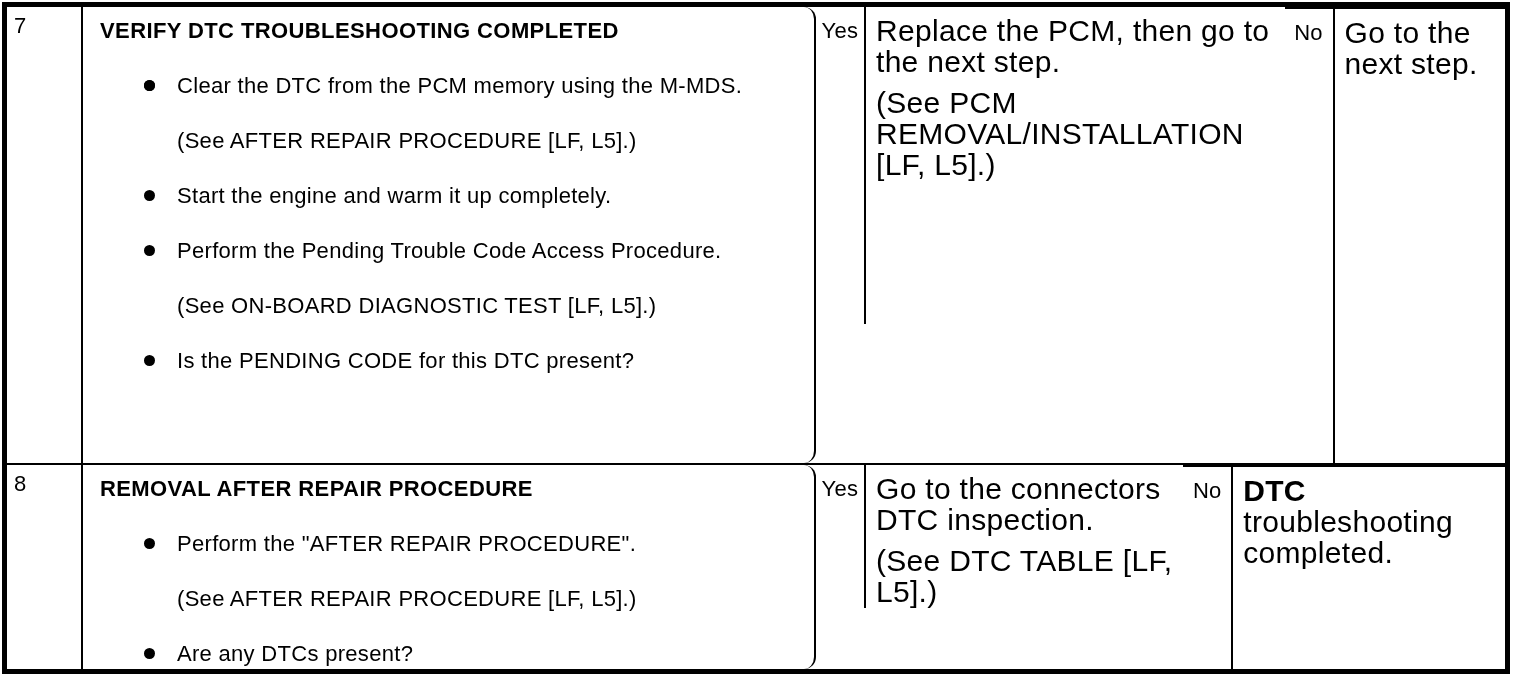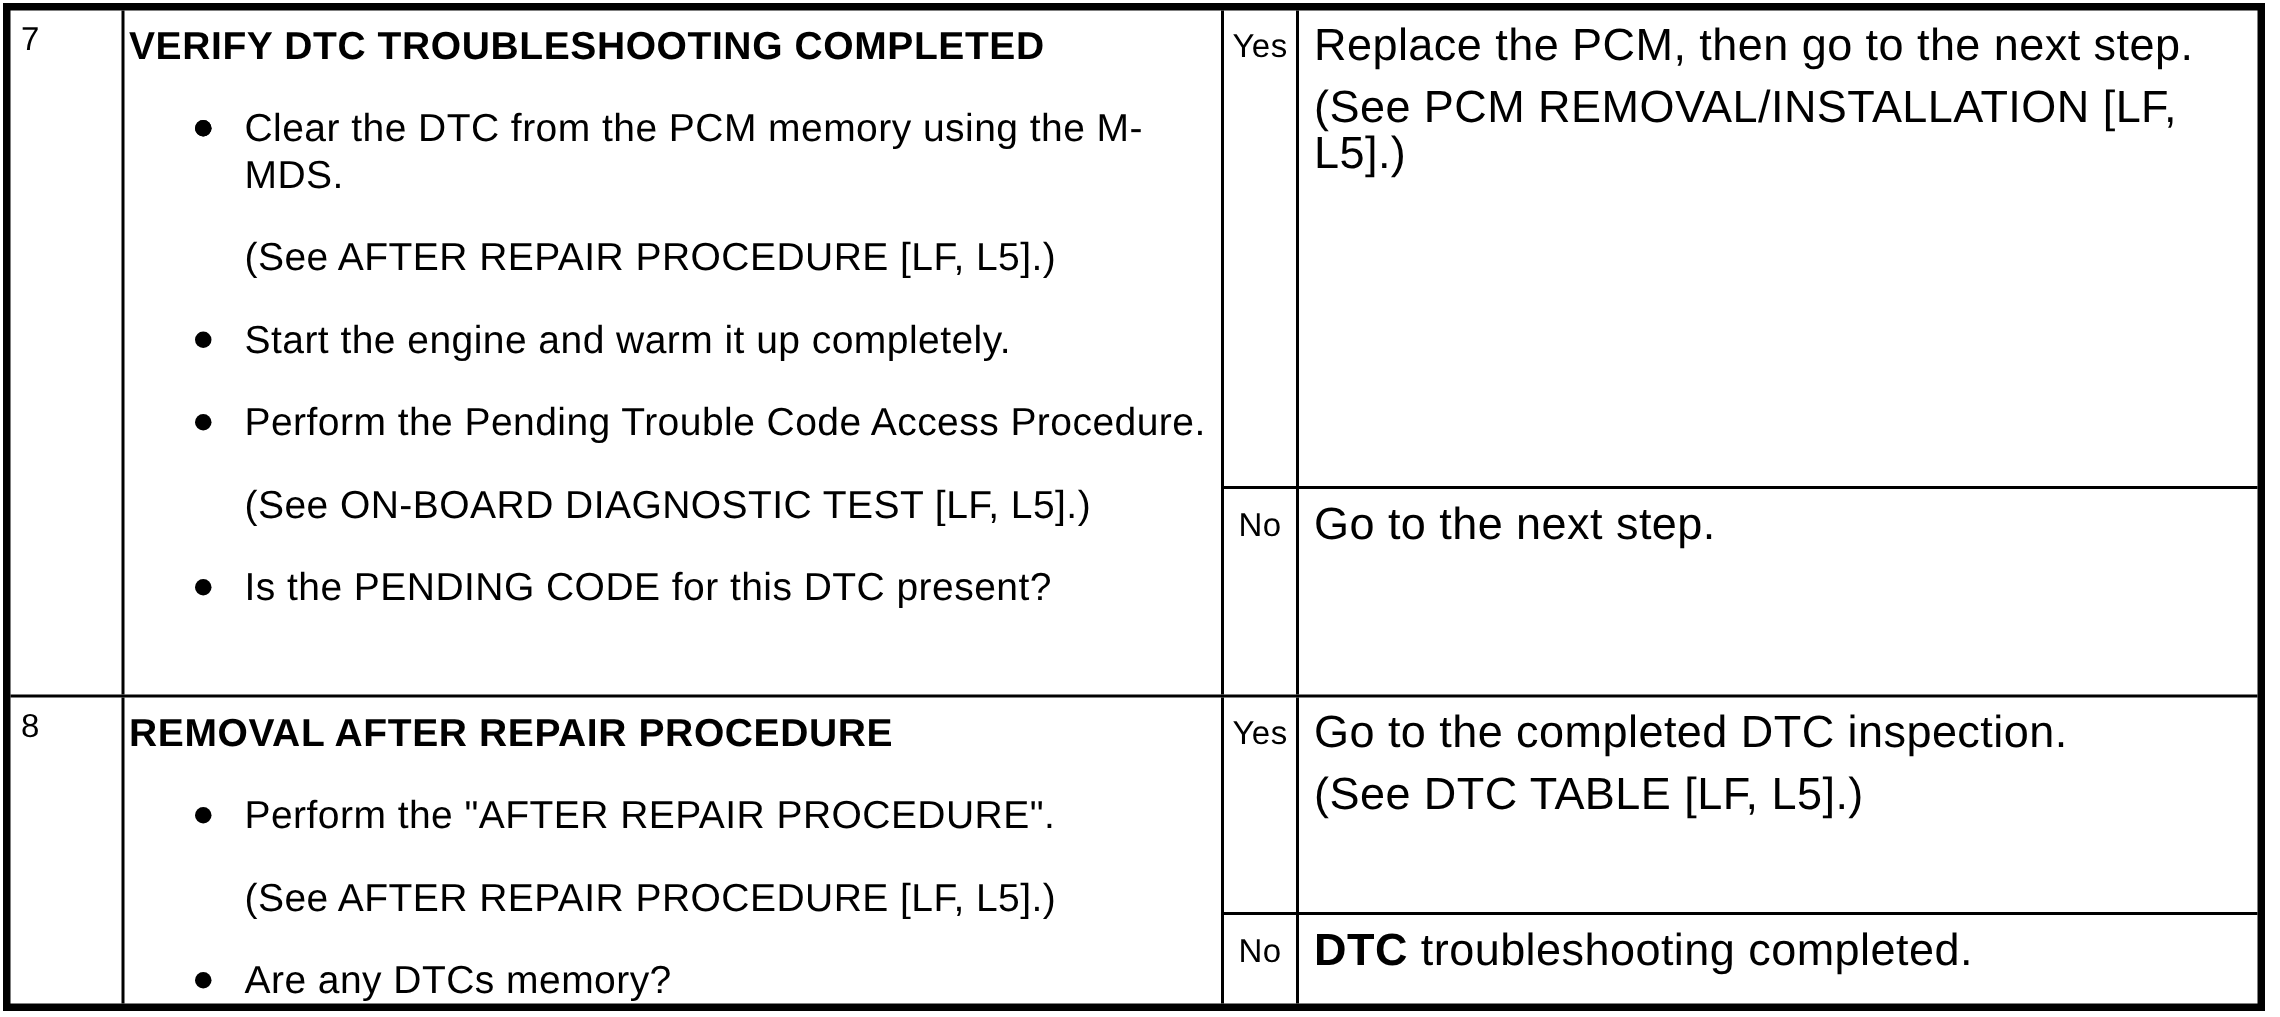--- a/index.html
+++ b/index.html
@@ -24,30 +24,30 @@
   .cell{box-sizing:border-box;}
   .col-step{
     width:76px;flex:0 0 76px;
     border-right:2px solid #000;
     padding:3px 0 0 7px;
     font-size:22px;line-height:31px;letter-spacing:0.3px;
   }
   .col-action{
     width:733px;flex:0 0 733px;
     border-right:2px solid #000;
-    padding:8px 6px 0 3px;
-    font-size:26px;line-height:31px;letter-spacing:0.3px;
+    padding:8px 6px 0 17px;
+    font-size:22px;line-height:31px;letter-spacing:0.3px;border-radius:12px;
   }
   .action-title{font-weight:700;letter-spacing:0.4px;}
   .aitem{position:relative;padding-left:77px;margin-top:24px;}
   .aitem .dot{
     position:absolute;left:44px;top:10px;
     width:11px;height:11px;border-radius:50%;background:#000;
   }
-  .res-group{flex:1 1 auto;display:flex;flex-direction:column;box-sizing:border-box;}
+  .res-group{flex:1 1 auto;display:flex;flex-direction:row;box-sizing:border-box;}
   .subrow{display:flex;flex-direction:row;box-sizing:border-box;}
   .subrow.sub-no{flex:1 1 auto;border-top:2px solid #000;}
   .col-yesno{
     width:50px;flex:0 0 50px;
     border-right:2px solid #000;
     padding:8px 0 0 0;text-align:center;
     font-size:22px;line-height:31px;letter-spacing:0.3px;
   }
   .col-result{
     flex:1 1 auto;
@@ -117,28 +117,28 @@
         <div class="action-title">REMOVAL AFTER REPAIR PROCEDURE</div>
         <div class="aitem">
           <span class="dot"></span>
           <span>Perform the "AFTER REPAIR PROCEDURE".</span>
         </div>
         <div class="aitem">
           <span>(See AFTER REPAIR PROCEDURE [LF, L5].)</span>
         </div>
         <div class="aitem">
           <span class="dot"></span>
-          <span>Are any DTCs memory?</span>
+          <span>Are any DTCs present?</span>
         </div>
       </div>
       <div class="res-group">
         <div class="subrow sub-yes" style="height:143px;">
           <div class="cell col-yesno">Yes</div>
           <div class="cell col-result">
-            <p class="rline">Go to the completed DTC inspection.</p>
+            <p class="rline">Go to the connectors DTC inspection.</p>
             <p class="rline">(See DTC TABLE [LF, L5].)</p>
           </div>
         </div>
         <div class="subrow sub-no">
           <div class="cell col-yesno">No</div>
           <div class="cell col-result">
             <p class="rline"><span class="bseg">DTC</span><span> troubleshooting completed.</span></p>
           </div>
         </div>
       </div>

